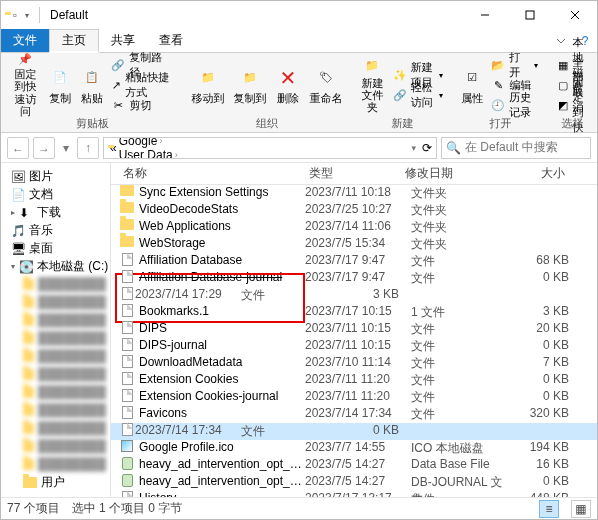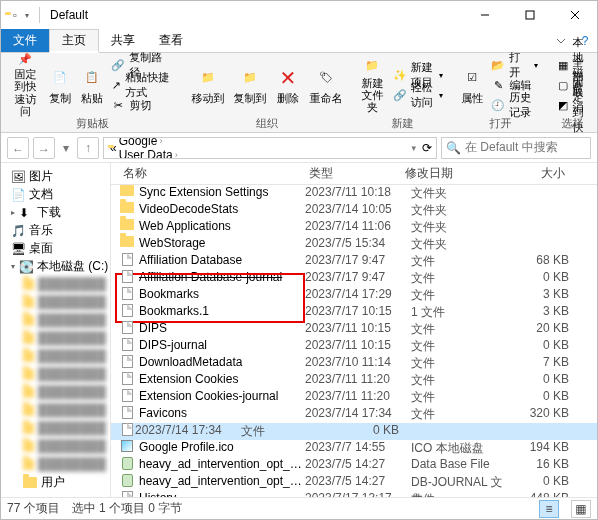--- a/index.html
+++ b/index.html
@@ -364,21 +364,21 @@
           <span class="n">Sync Extension Settings</span>
           <span class="d">2023/7/11 10:18</span>
           <span class="t">文件夹</span>
           <span class="s"></span>
         </div>
         <div class="row">
           <span class="ic">
             <span class="folder-ico"></span>
           </span>
           <span class="n">VideoDecodeStats</span>
-          <span class="d">2023/7/14 10:05</span>
+          <span class="d">2023/7/25 10:27</span>
           <span class="t">文件夹</span>
           <span class="s"></span>
         </div>
         <div class="row">
           <span class="ic">
             <span class="folder-ico"></span>
           </span>
           <span class="n">Web Applications</span>
           <span class="d">2023/7/14 11:06</span>
           <span class="t">文件夹</span>
@@ -408,21 +408,20 @@
           </span>
           <span class="n"><span style="text-decoration:line-through;">Affiliation Database-journal</span></span>
           <span class="d">2023/7/17 9:47</span>
           <span class="t">文件</span>
           <span class="s">0 KB</span>
         </div>
         <div class="row">
           <span class="ic">
             <span class="file-ico"></span>
           </span>
-          <span class="n">Bookmarks</span>
           <span class="d">2023/7/14 17:29</span>
           <span class="t">文件</span>
           <span class="s">3 KB</span>
         </div>
         <div class="row">
           <span class="ic">
             <span class="file-ico"></span>
           </span>
           <span class="n">Bookmarks.1</span>
           <span class="d">2023/7/17 10:15</span>

